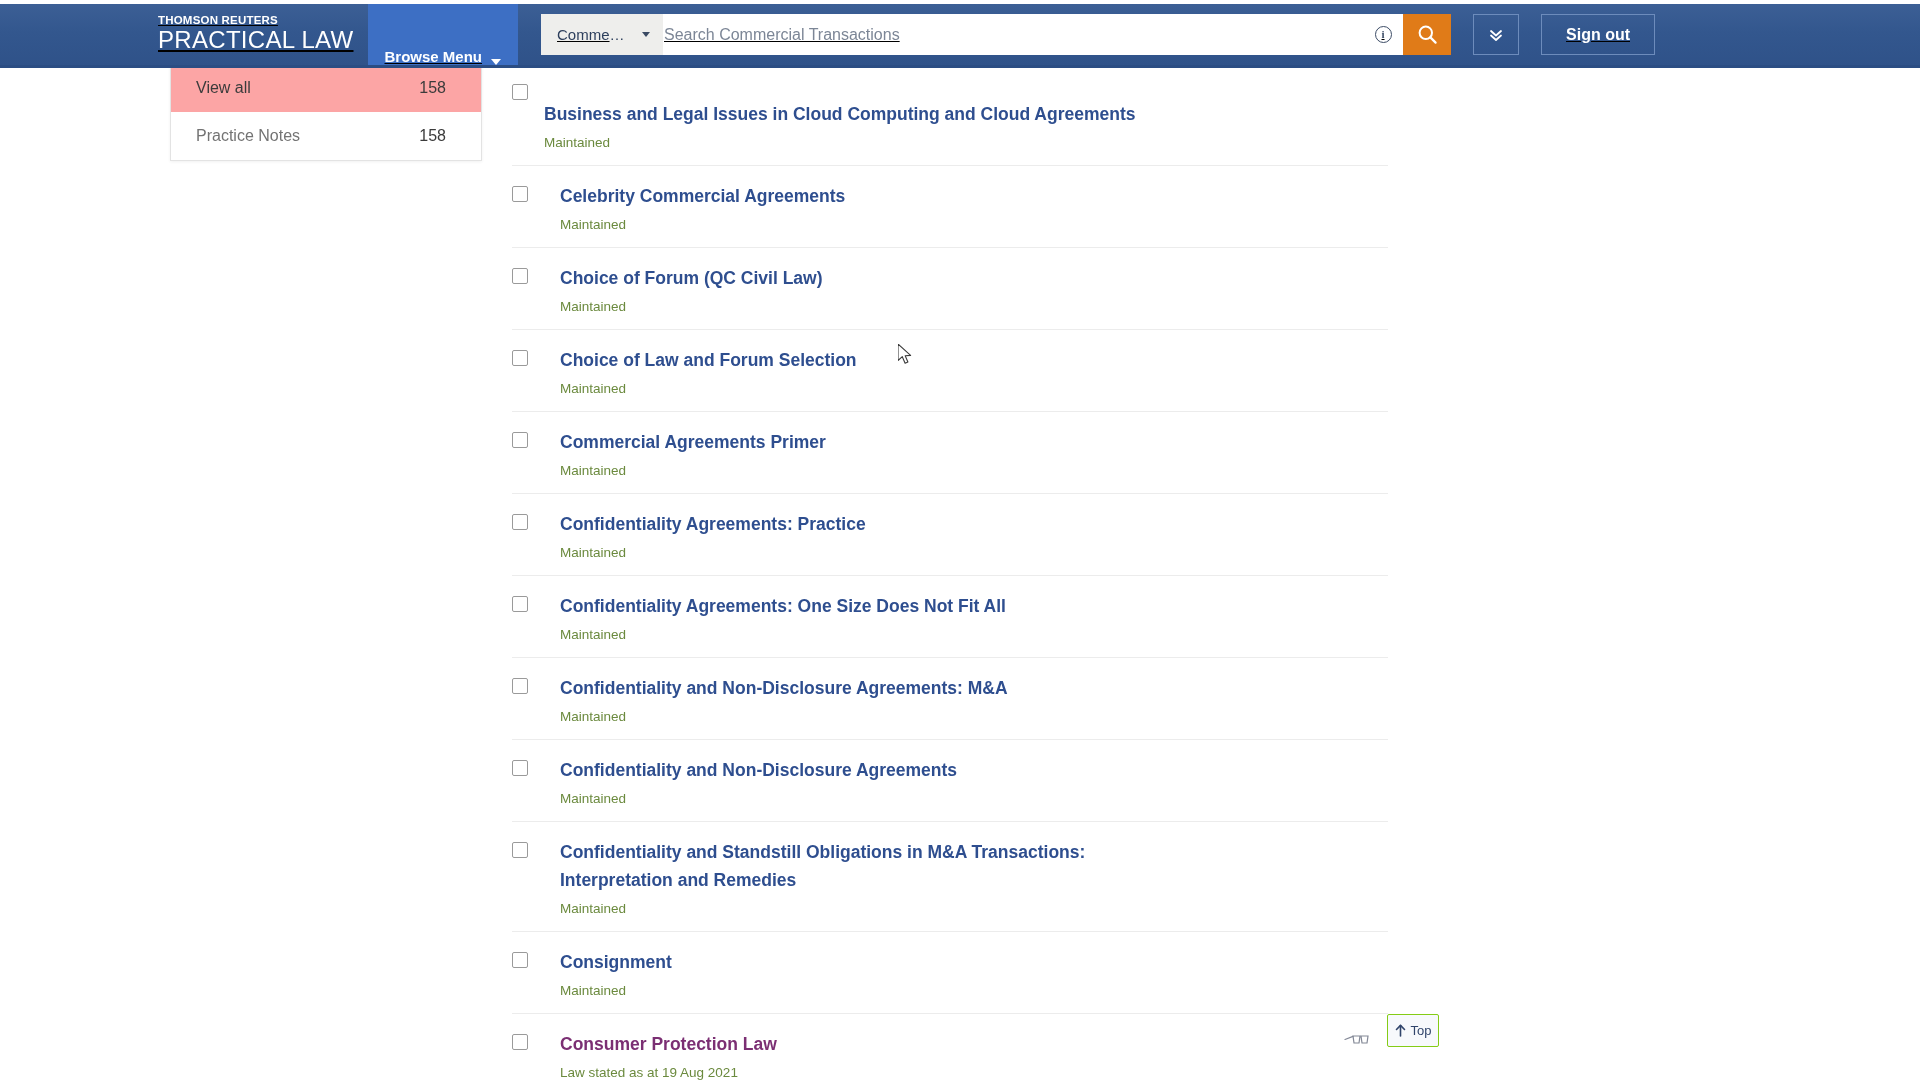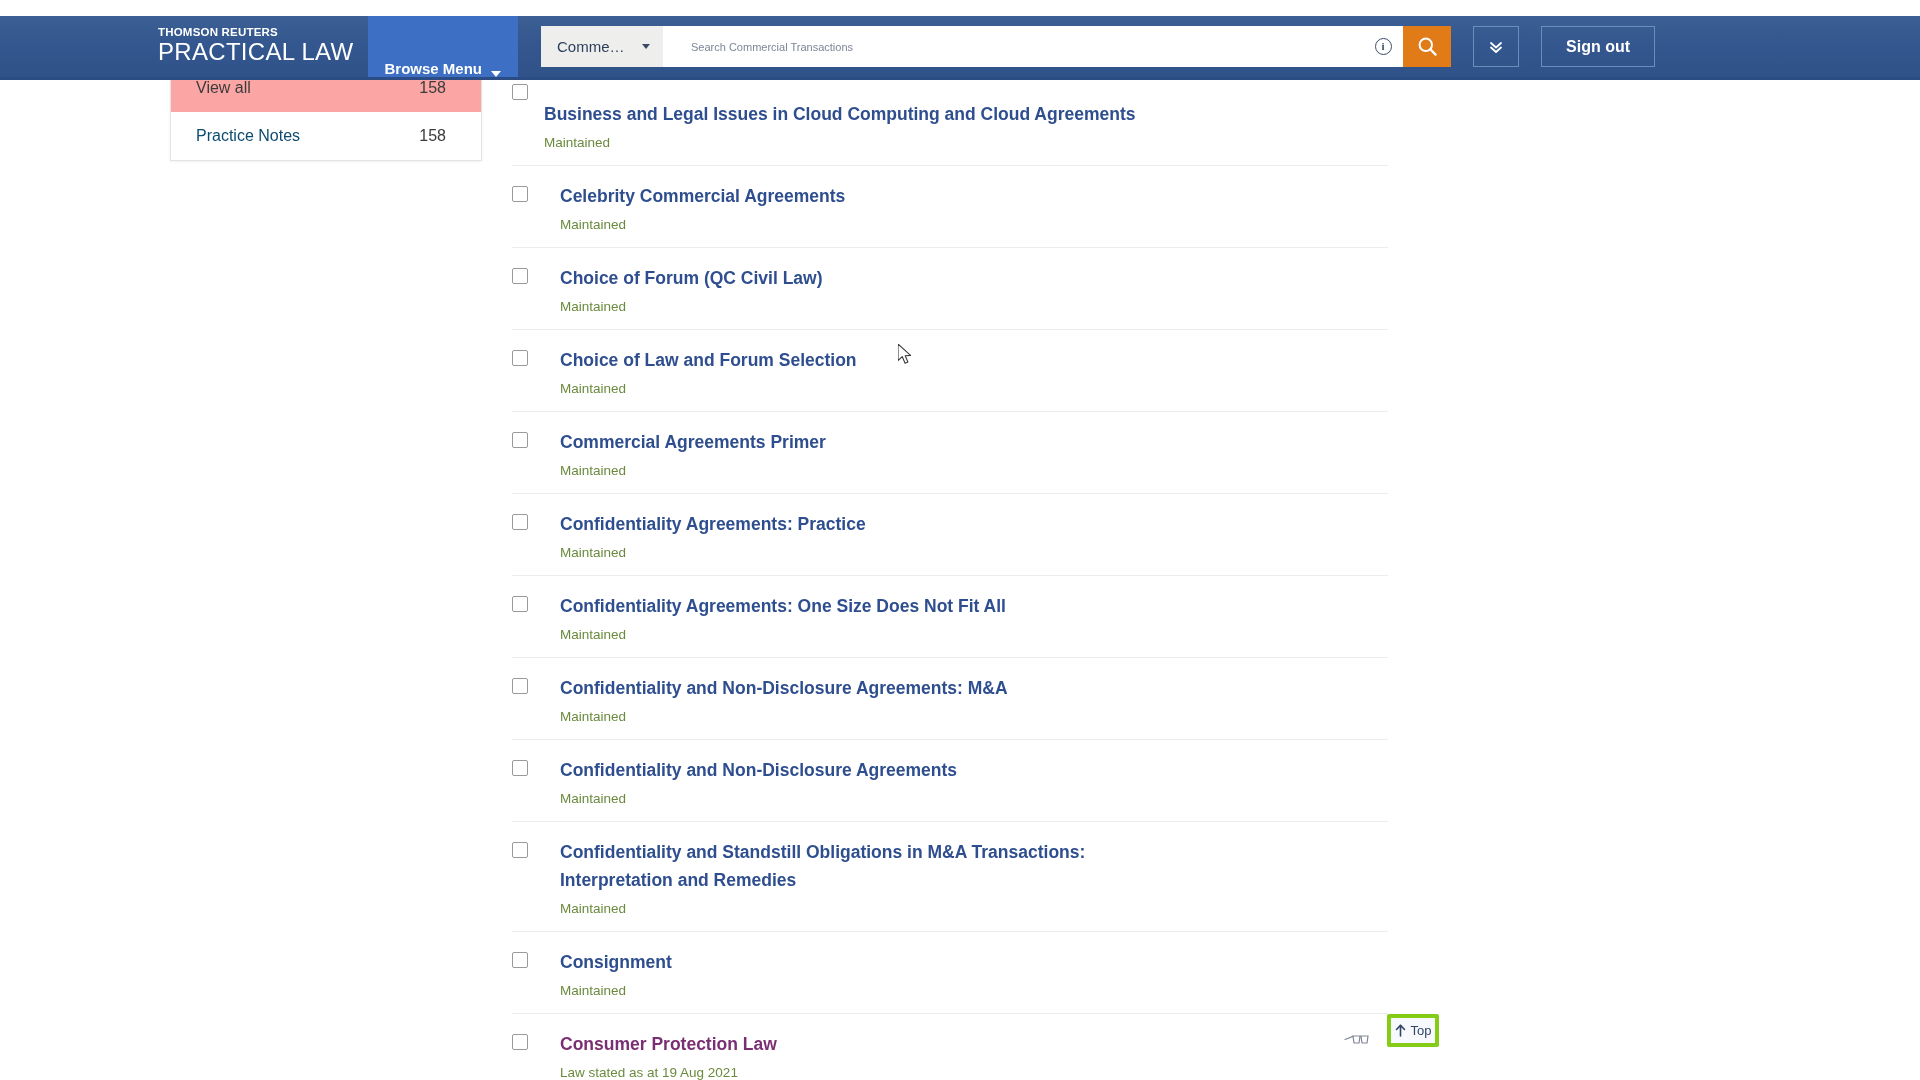--- a/index.html
+++ b/index.html
@@ -9,28 +9,29 @@
     width: 1920px;
     height: 1080px;
     overflow: hidden;
     background: #ffffff;
     font-family: "Liberation Sans", sans-serif;
   }
 
   
   .header {
     position: absolute;
-    top: 16px; left: 0;
+    top: 4px; left: 0;
     width: 1920px;
     height: 64px;
     background: linear-gradient(180deg, #3c5f95 0%, #33578e 45%, #2f5289 100%);
     border-bottom: 3px solid #2b4d83;
     display: flex;
     align-items: center;
     z-index: 20;
+    text-decoration: underline;
   }
   .header-inner {
     display: flex;
     align-items: center;
     width: 100%;
     height: 100%;
     padding-left: 158px;
   }
 
   .logo-block {
@@ -106,22 +107,22 @@
     width: 0; height: 0;
     border-left: 4.5px solid transparent;
     border-right: 4.5px solid transparent;
     border-top: 5.5px solid #3a4a63;
     flex: 0 0 auto;
   }
   .search-field {
     background: #ffffff;
     border: none;
     width: 700px;
-    padding: 0 28px;
-    font-size: 11px;
+    padding: 0 1px;
+    font-size: 16px;
     color: #3e4a5c;
     font-family: inherit;
     outline: none;
   }
   .search-field::placeholder { color: #7c8696; }
   .info-icon {
     background: #ffffff;
     display: flex;
     align-items: center;
     justify-content: center;
@@ -190,21 +191,21 @@
   .facet-row {
     display: flex;
     align-items: center;
     justify-content: space-between;
     height: 48px;
     padding: 0 35px 0 25px;
     font-size: 16px;
   }
   .facet-row.active { background: #fca5a5; }
   .facet-row.active .facet-label { color: #3b3b3b; }
-  .facet-label { color: #0c4a6e; cursor: pointer; }
+  .facet-label { color: #737373; cursor: pointer; }
   .facet-count { color: #3b3b3b; font-size: 16px; }
   .facet-row.active .facet-count { color: #3b3b3b; }
 
   
   .results {
     position: absolute;
     left: 0;
     top: 64px;
     width: 1920px;
     padding-left: 512px;
@@ -258,21 +259,21 @@
   }
 
   
   .top-btn {
     position: absolute;
     left: 1387px;
     top: 1014px;
     width: 52px;
     height: 33px;
     background: #f7f9fc;
-    border: 4px solid #84cc16;
+    border: 1px solid #84cc16;
     border-radius: 2px;
     display: flex;
     align-items: center;
     justify-content: center;
     gap: 5px;
     font-size: 13px;
     color: #31456b;
     cursor: pointer;
     z-index: 15;
     font-family: inherit;

